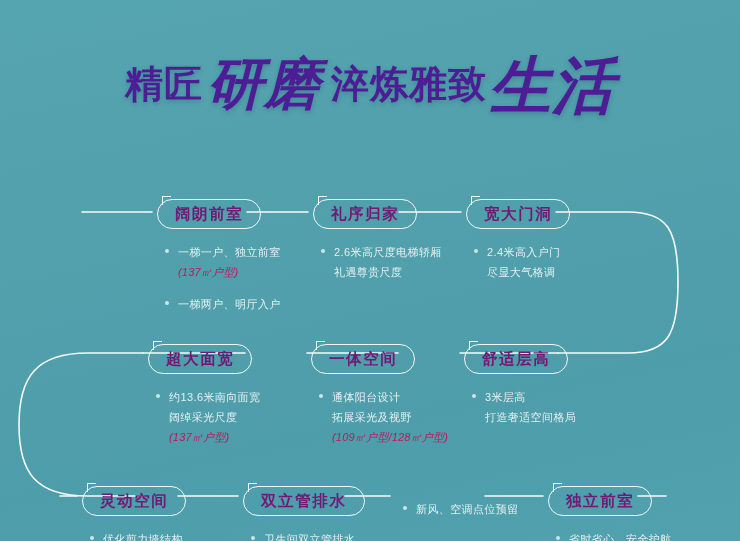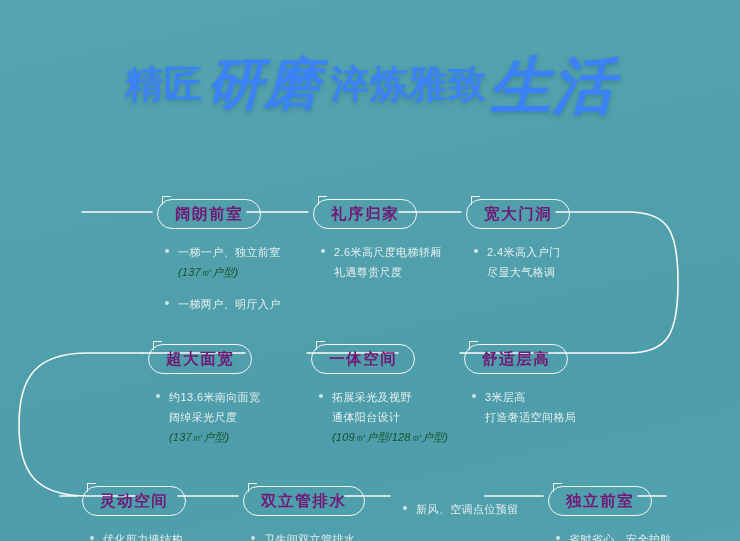--- a/index.html
+++ b/index.html
@@ -13,21 +13,21 @@
     background: linear-gradient(168deg, #55a5b1 0%, #51a0ac 42%, #4e9daa 72%, #51a1ae 100%);
   }
 
   
   #headline {
     position: absolute;
     left: 0; top: 34px;
     width: 740px;
     text-align: center;
     white-space: nowrap;
-    color: #3b82f6;
+    color: #4c1d95;
     text-decoration: underline;
   }
   #headline .seg {
     display: inline-block;
     vertical-align: baseline;
     letter-spacing: 1px;
     text-shadow: 0 2px 5px rgba(20,70,80,0.28);
   }
   .seg.s1 { font-size: 38px; font-weight: 700; }
   .seg.s2 {
@@ -98,21 +98,21 @@
     background: rgba(232,244,245,0.82);
   }
   .bline {
     color: #e4f0f1;
     font-size: 11px;
     line-height: 20px;
     letter-spacing: 0.4px;
     white-space: nowrap;
   }
   .bline.sub {
-    color: #14532d;
+    color: #be185d;
     font-style: italic;
     letter-spacing: 0.2px;
   }
 
   
   #card-r1c1 { left: 157px; top: 199px; }
   #card-r1c2 { left: 313px; top: 199px; }
   #card-r1c3 { left: 466px; top: 199px; }
 
   #card-r2c1 { left: 148px; top: 344px; }
@@ -195,22 +195,22 @@
       <div class="bline">阔绰采光尺度</div>
       <div class="bline sub">(137㎡户型)</div>
     </div>
   </div>
 </div>
 
 <div class="card" id="card-r2c2">
   <div class="pill">一体空间</div>
   <div class="bullets">
     <div class="bullet">
+      <div class="bline">通体阳台设计</div>
       <div class="bline">拓展采光及视野</div>
-      <div class="bline">通体阳台设计</div>
       <div class="bline sub">(109㎡户型/128㎡户型)</div>
     </div>
   </div>
 </div>
 
 <div class="card" id="card-r2c3">
   <div class="pill">舒适层高</div>
   <div class="bullets">
     <div class="bullet">
       <div class="bline">3米层高</div>

